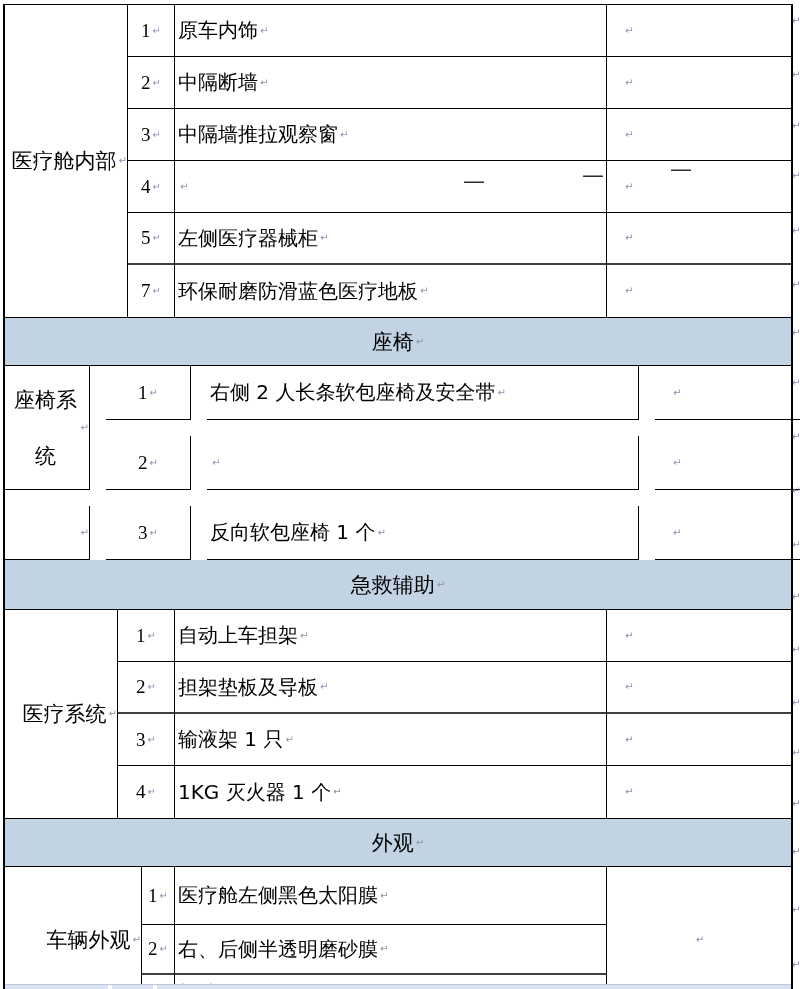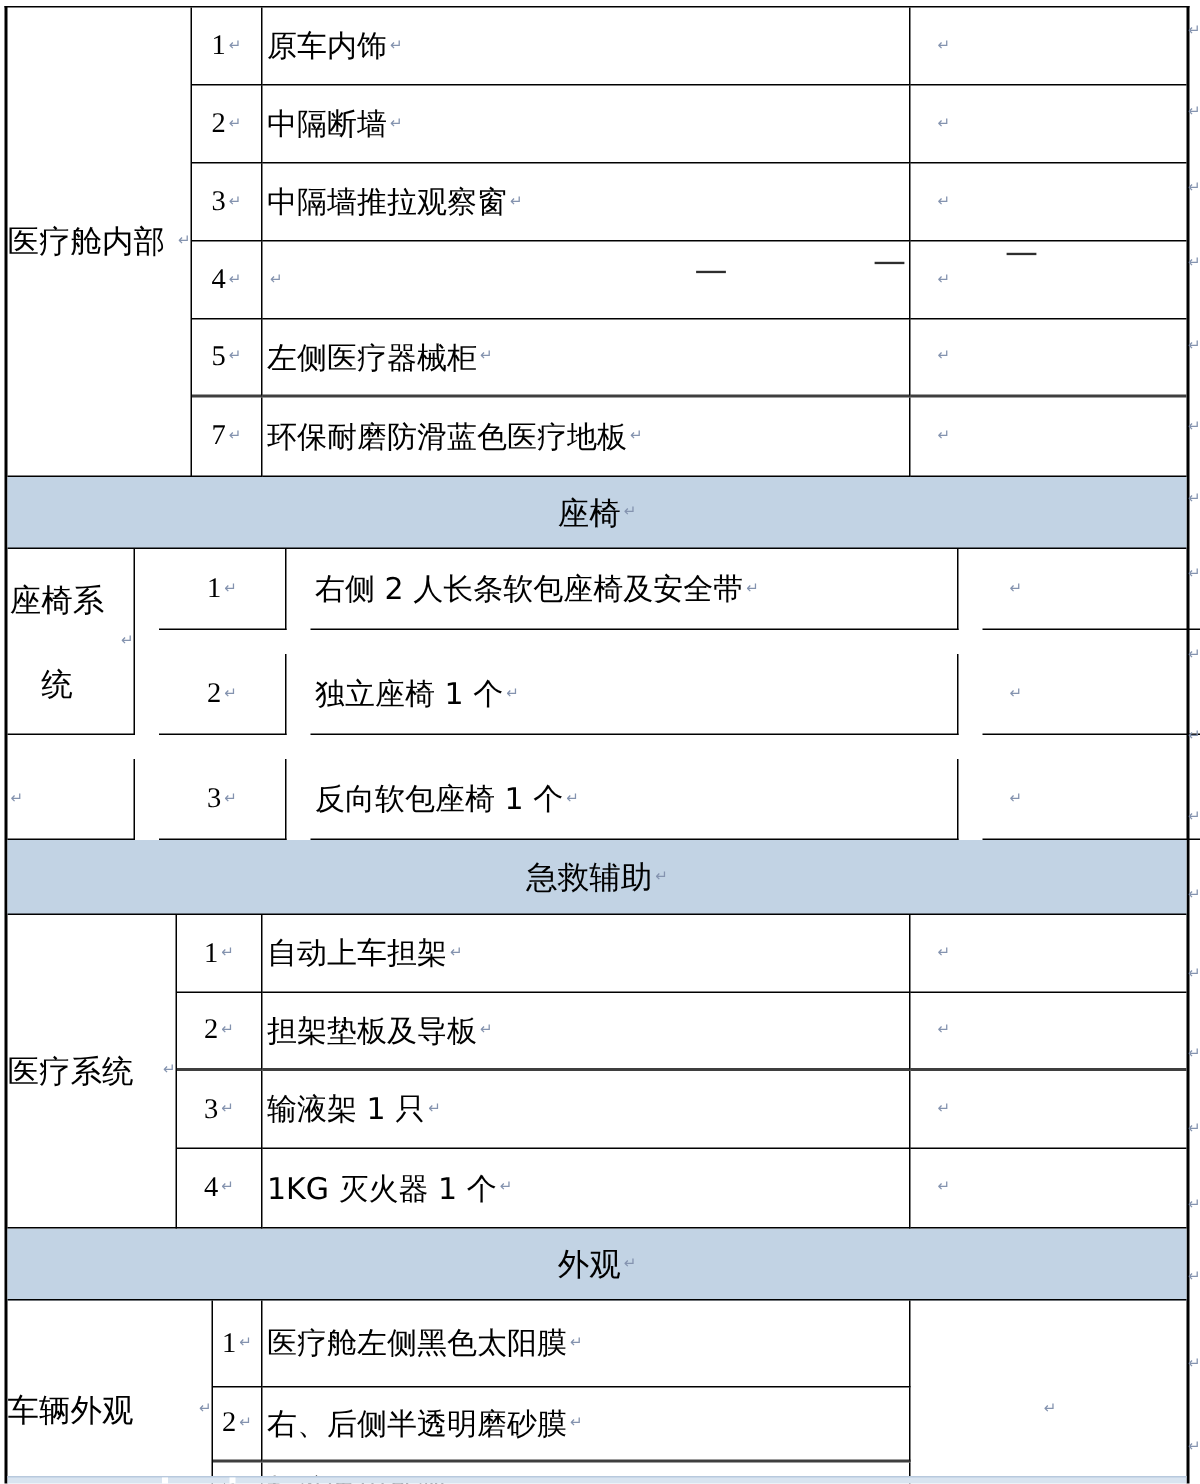--- a/index.html
+++ b/index.html
@@ -8,21 +8,21 @@
   #table-wrap{position:absolute;left:3px;top:4px;width:786px;
        border:1px solid #000;border-left-width:2px;border-right-width:2px;border-bottom:none;
        box-sizing:content-box;}
   .sec{display:grid;}
   .secA{grid-template-columns:123px 47px 432px 184px;grid-template-rows:52px 52px 52px 52px 52px 53px;}
   .secB{grid-template-columns:85px 85px 432px 184px;grid-template-rows:54px 54px 54px;gap:16px;}
   .secC{grid-template-columns:113px 57px 432px 184px;grid-template-rows:52px 52px 52px 53px;}
   .secD{grid-template-columns:137px 33px 432px 184px;grid-template-rows:58px 50px 38px;}
   .c{box-sizing:border-box;border-right:1px solid #000;border-bottom:1px solid #000;
      display:flex;align-items:center;overflow:hidden;}
-  .cat{justify-content:space-between;font-size:21px;text-align:center;}
+  .cat{justify-content:flex-end;font-size:21px;text-align:center;}
   .num{justify-content:center;font-family:"Liberation Serif",serif;font-size:19px;}
   .item{padding-left:3px;font-size:20px;text-align:right;}
   .val{padding-left:16px;border-right:none;}
   .valc{justify-content:center;padding-left:0;}
   .tb{border-bottom:2px solid #3f3f3f;}
   .hdr{box-sizing:border-box;height:48px;background:#c2d3e4;border-bottom:1px solid #000;
        display:flex;align-items:center;justify-content:center;font-size:21px;}
   .hdr2{height:50px;text-align:right;}
   .pm{font-size:10px;color:#8493af;margin-left:2px;line-height:1;flex:none;}
   .wrapcat{display:inline-block;width:66px;line-height:56px;text-align:center;}
@@ -134,21 +134,20 @@
       </div>
     <div class="c val">
         <span class="pm">↵</span>
       </div>
 
     <div class="c num">
         <span>2</span>
         <span class="pm">↵</span>
       </div>
     <div class="c item">
-        <span>独立座椅 1 个</span>
         <span class="pm">↵</span>
       </div>
     <div class="c val">
         <span class="pm">↵</span>
       </div>
 
     <div class="c cat">
         <span class="pm">↵</span>
       </div>
     <div class="c num">

